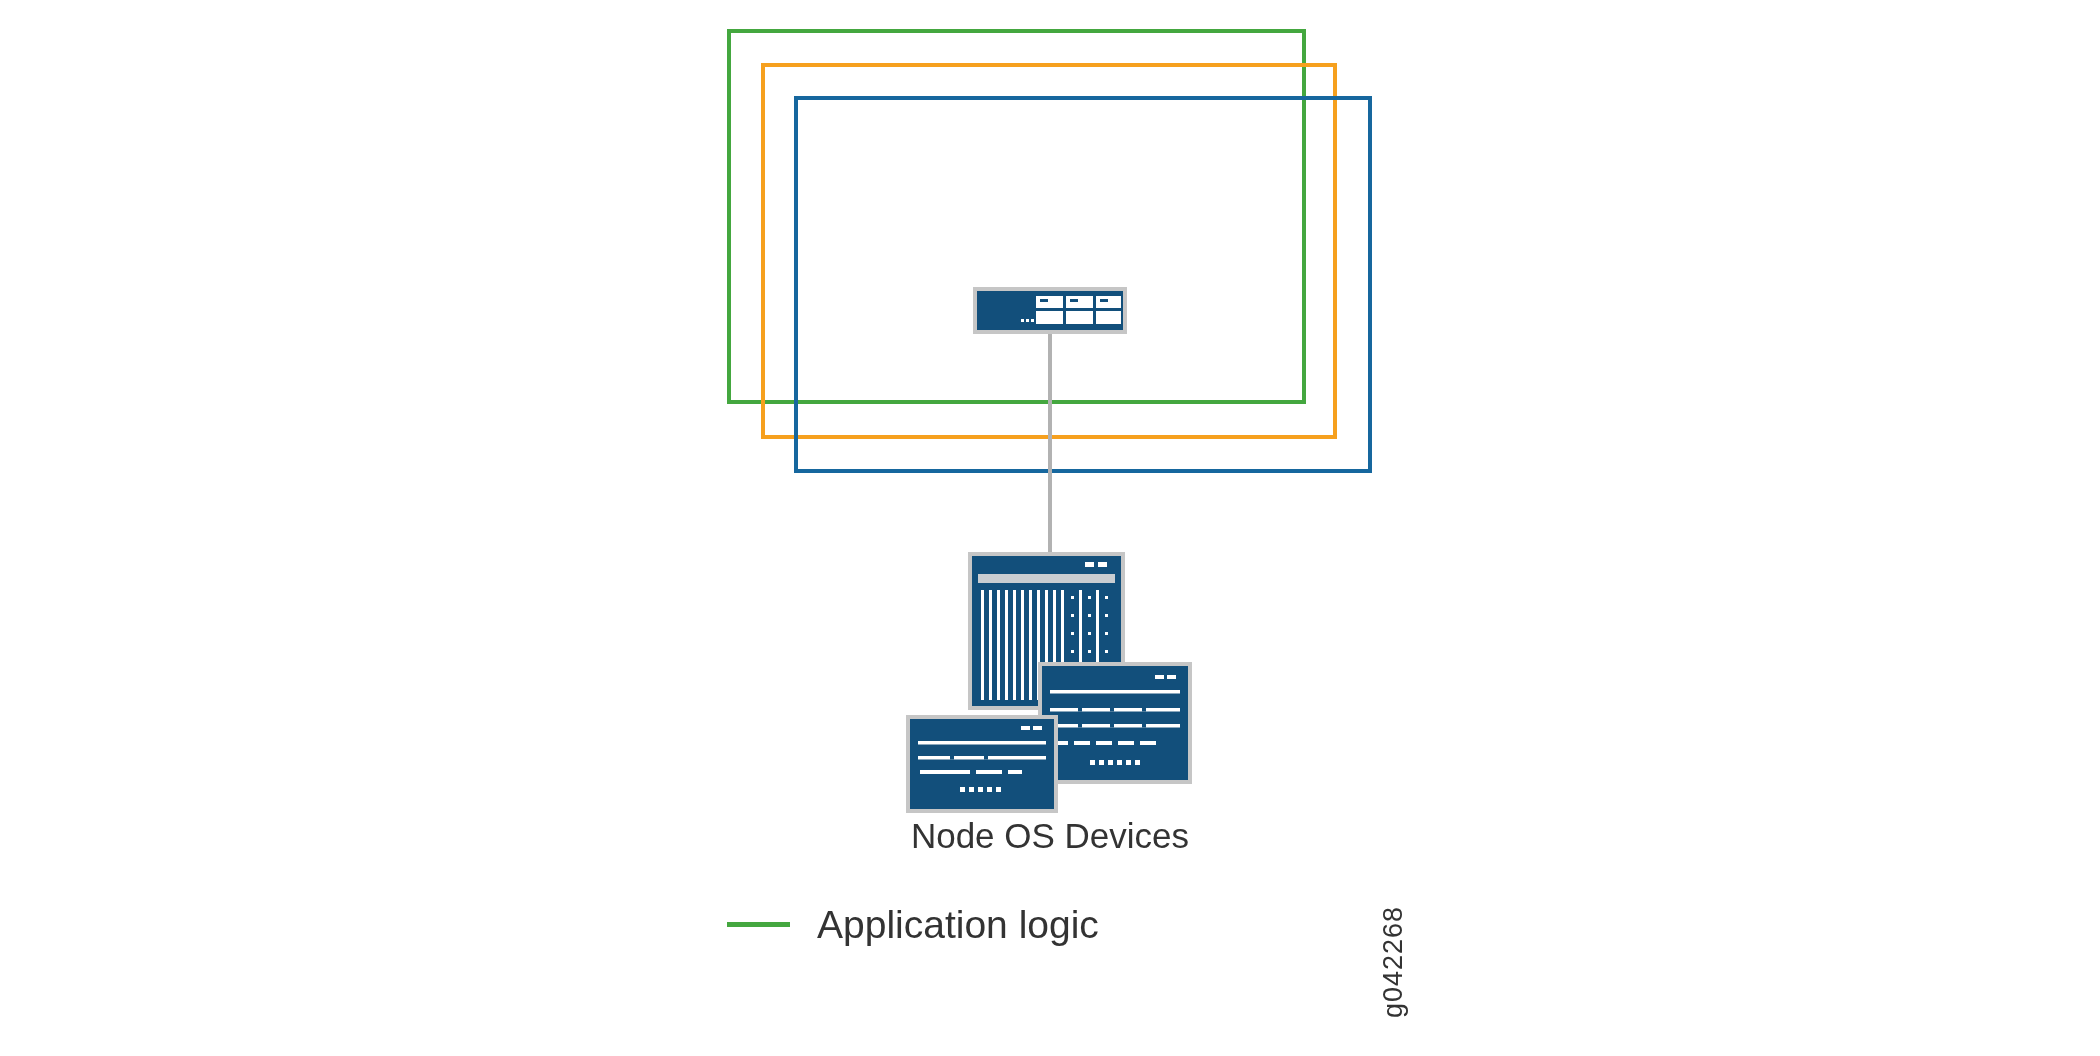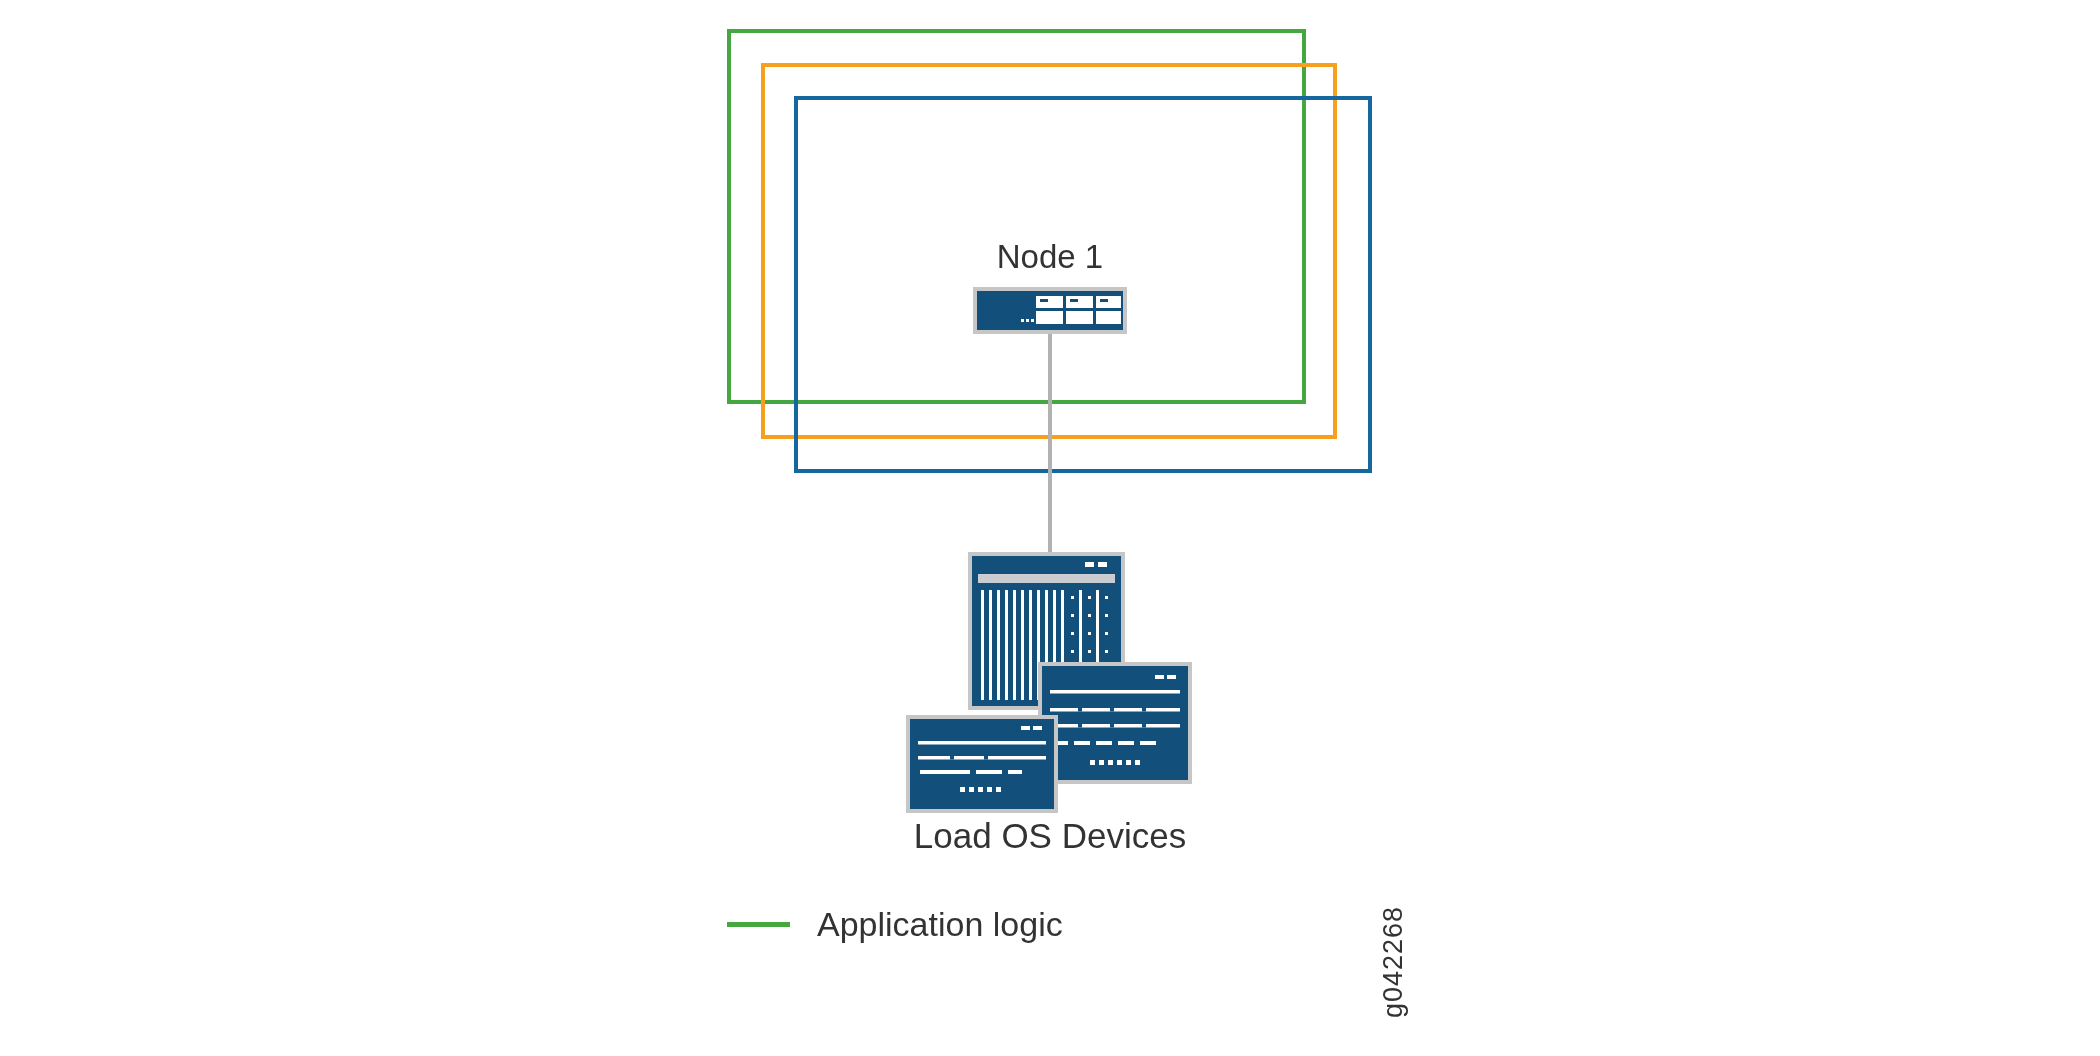--- a/index.html
+++ b/index.html
@@ -72,21 +72,21 @@
   .legend-swatch {
     width: 63px;
     height: 5px;
     margin-right: 27px;
     flex: 0 0 auto;
   }
   .legend-swatch.green  { background: var(--application-logic); }
   .legend-swatch.orange { background: var(--database); }
   .legend-swatch.blue   { background: var(--load-balancer); }
   .legend-label {
-    font-size: 34px;
+    font-size: 39px;
     color: var(--text, #333);
     white-space: nowrap;
   }
   .figure-id {
     position: absolute;
     left: 1378px;
     top: 1018px;
     transform: rotate(-90deg);
     transform-origin: 0 0;
     font-size: 27px;
@@ -99,21 +99,20 @@
 <body>
 
 <div id="canvas">
 
   <div class="boundary green" style="left:727px; top:29px;  width:579px; height:375px;"></div>
   <div class="boundary orange" style="left:761px; top:63px;  width:576px; height:376px;"></div>
   <div class="boundary blue" style="left:794px; top:96px;  width:578px; height:377px;"></div>
 
   <div class="connector"></div>
 
-  <div class="label node-label">Node 1</div>
 
   <div class="device" style="left:973px; top:287px; width:154px; height:47px;">
     <svg viewBox="0 0 154 47" width="154" height="47">
       <rect class="dev-body" x="2" y="2" width="150" height="43"></rect>
 
       <rect class="fill-white" x="63" y="9" width="27" height="12"></rect>
       <rect class="fill-dev" x="67" y="12" width="8" height="3"></rect>
       <rect class="fill-white" x="93" y="9" width="27" height="12"></rect>
       <rect class="fill-dev" x="97" y="12" width="8" height="3"></rect>
       <rect class="fill-white" x="123" y="9" width="25" height="12"></rect>
@@ -213,21 +212,21 @@
       <rect class="fill-white" x="102" y="55" width="14" height="4"></rect>
 
       <rect class="fill-white" x="54" y="72" width="5" height="5"></rect>
       <rect class="fill-white" x="63" y="72" width="5" height="5"></rect>
       <rect class="fill-white" x="72" y="72" width="5" height="5"></rect>
       <rect class="fill-white" x="81" y="72" width="5" height="5"></rect>
       <rect class="fill-white" x="90" y="72" width="5" height="5"></rect>
     </svg>
   </div>
 
-  <div class="label devices-label">Load OS Devices</div>
+  <div class="label devices-label">Node OS Devices</div>
 
   <div class="legend">
     <div class="legend-row">
       <div class="legend-swatch green"></div>
       <div class="legend-label">Application logic</div>
     </div>
   </div>
 
   <div class="figure-id">g042268</div>
 

